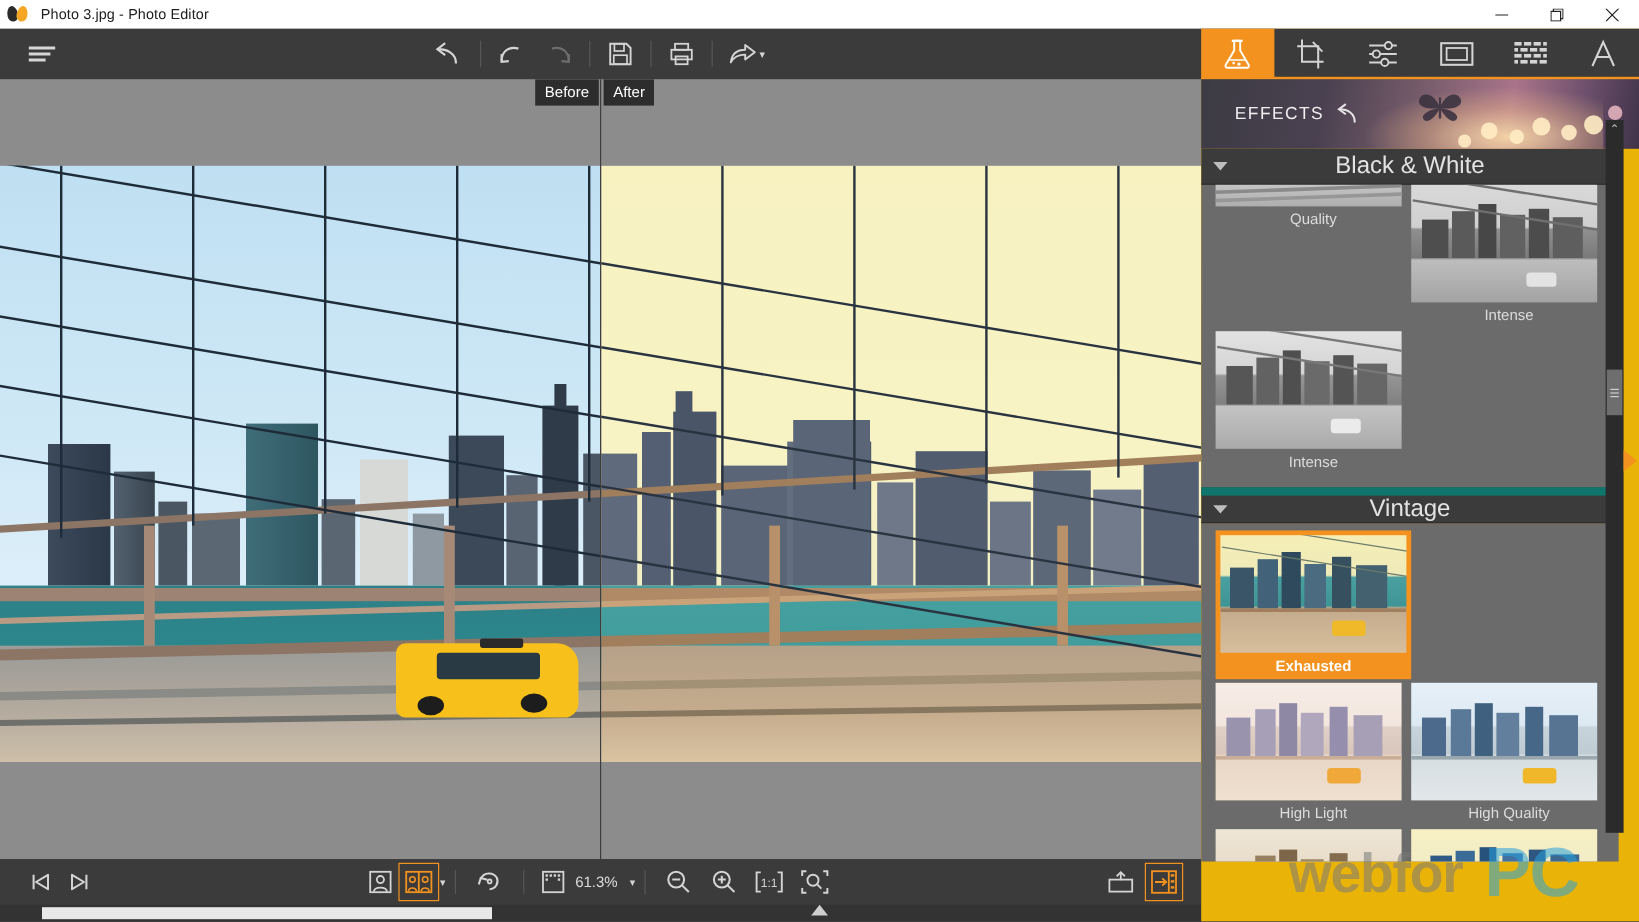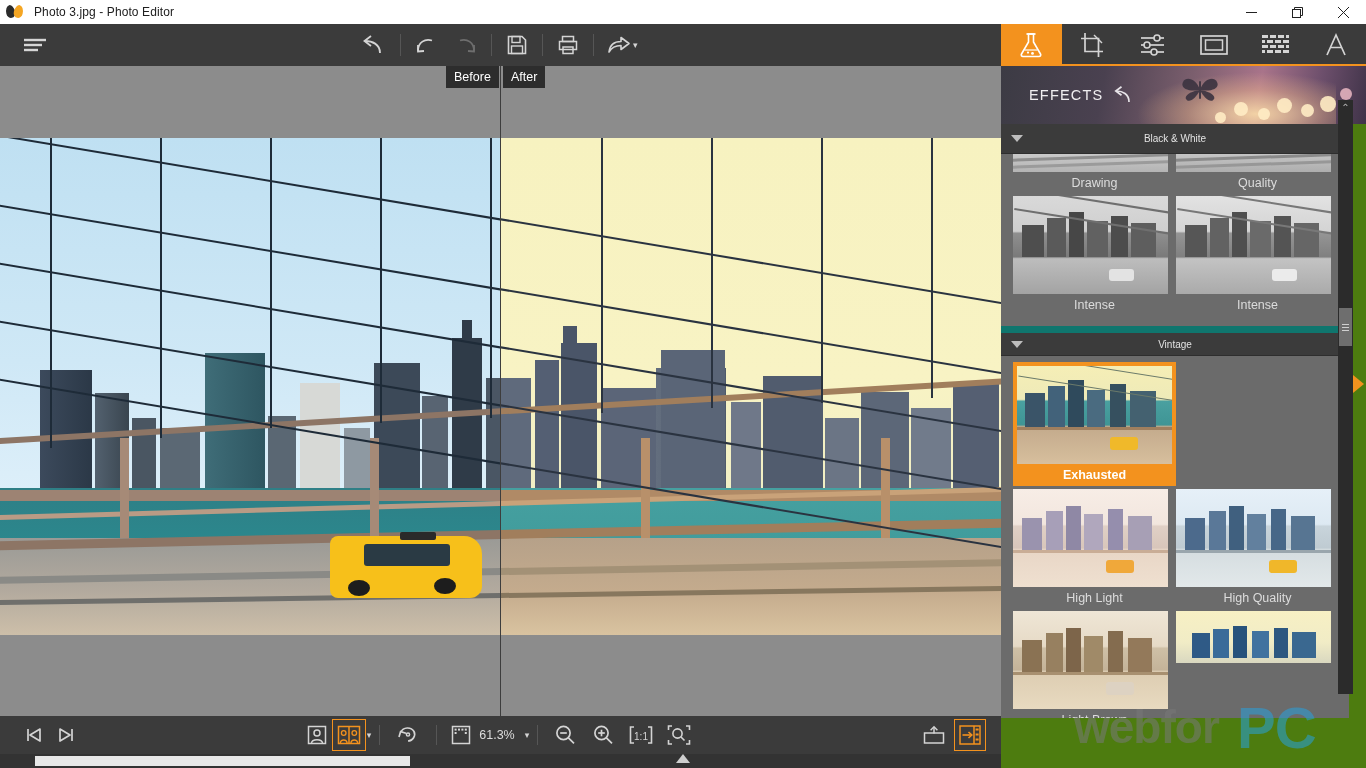--- a/index.html
+++ b/index.html
@@ -101,39 +101,39 @@
   
   .hscroll {
     position: absolute; top: 754px; left: 0; width: 1001px; height: 14px;
     background: #333333;
   }
   .hthumb { position: absolute; top: 2px; left: 35px; width: 375px; height: 10px; background: #e8e8e8; }
   .hmark { position: absolute; left: 676px; top: 0px; width: 0; height: 0;
            border-left: 7px solid transparent; border-right: 7px solid transparent; border-bottom: 9px solid #cfcfcf; }
 
   
-  .rpanel { position: absolute; top: 24px; left: 1001px; width: 365px; height: 744px; background: #4d7c0f; }
+  .rpanel { position: absolute; top: 24px; left: 1001px; width: 365px; height: 744px; background: #eab308; }
   .rtabs { display: flex; height: 42px; background: #3b3b3b; border-bottom: 2px solid #f3921e; }
   .rtab { flex: 1; display: flex; align-items: center; justify-content: center; height: 42px; }
   .rtab.active { background: #f3921e; }
 
   .panel-banner {
     position: relative; height: 58px; overflow: hidden;
     background: linear-gradient(100deg, #3c3b44 0%, #4a4150 28%, #7c5f6e 52%, #a9748a 70%, #6d4f6c 86%, #3f3348 100%);
     display: flex; align-items: center;
   }
   .banner-glow { position:absolute; right: 30px; top: 6px; width: 200px; height: 60px;
     background: radial-gradient(ellipse at 60% 70%, rgba(255,226,170,.85) 0%, rgba(255,200,140,.35) 40%, rgba(255,180,120,0) 70%); }
   .banner-title { position: relative; color: #f0eef0; font-size: 14.5px; letter-spacing: 1.2px; margin-left: 28px; }
   .banner-reset { position: relative; margin-left: 10px; }
   .blossom { position:absolute; border-radius: 50%; background: rgba(255,236,196,.9); filter: blur(.4px); }
 
   .section-head {
     height: 30px; background: #3b3b3b; display: flex; align-items: center; justify-content: center;
-    color: #e2e2e2; font-size: 10px; position: relative; border-bottom: 1px solid #2e2e2e;
+    color: #e2e2e2; font-size: 20px; position: relative; border-bottom: 1px solid #2e2e2e;
   }
   .sec-arrow { position: absolute; left: 10px; width: 0; height: 0;
     border-left: 6px solid transparent; border-right: 6px solid transparent; border-top: 7px solid #bdbdbd; }
 
   .thumbs { background: #6b6b6b; padding: 6px 8px 8px 12px; display: flex; flex-wrap: wrap; gap: 0px; }
   .thumb-cell { width: 163px; padding: 0 0 3px 0; margin: 0 0 3px 0; }
   .thumb-cell.sel { background: #f3921e; padding: 4px; width: 163px; }
   .thumb-img { width: 155px; height: 98px; display: block; position: relative; overflow: hidden; background: #999; }
   .thumb-cell.sel .thumb-img { width: 155px; height: 98px; }
   .thumb-label { text-align: center; color: #dcdcdc; font-size: 12.5px; padding-top: 4px; }
@@ -580,27 +580,20 @@
     </div>
 
     <div class="panel-scroll">
 
       <div class="section-head">
         <span class="sec-arrow"></span>
         <span>Black &amp; White</span>
       </div>
       <div class="thumbs" style="padding-top:0;">
         <div class="thumb-cell">
-          <div class="thumb-img" style="height:18px; background:linear-gradient(to bottom,#c9c9c9,#b4b4b4);">
-            <div style="position:absolute; left:0; top:2px; width:100%; height:3px; background:#8e8e8e; transform:skewY(-2deg);"></div>
-            <div style="position:absolute; left:0; top:9px; width:100%; height:3px; background:#9b9b9b; transform:skewY(-2deg);"></div>
-          </div>
-          <div class="thumb-label">Drawing</div>
-        </div>
-        <div class="thumb-cell">
           <div class="thumb-img" style="height:18px; background:linear-gradient(to bottom,#c4c4c4,#aeaeae);">
             <div style="position:absolute; left:0; top:2px; width:100%; height:3px; background:#8a8a8a; transform:skewY(-2deg);"></div>
             <div style="position:absolute; left:0; top:9px; width:100%; height:3px; background:#979797; transform:skewY(-2deg);"></div>
           </div>
           <div class="thumb-label">Quality</div>
         </div>
 
         <div class="thumb-cell">
           <div class="thumb-img" style="background:linear-gradient(to bottom,#d9d9d9 0%,#cfcfcf 36%,#8f8f8f 38%,#7a7a7a 62%,#bdbdbd 64%,#a3a3a3 100%);">
             <div style="position:absolute; left:6%; top:30%; width:14%; height:32%; background:#4e4e4e;"></div>

